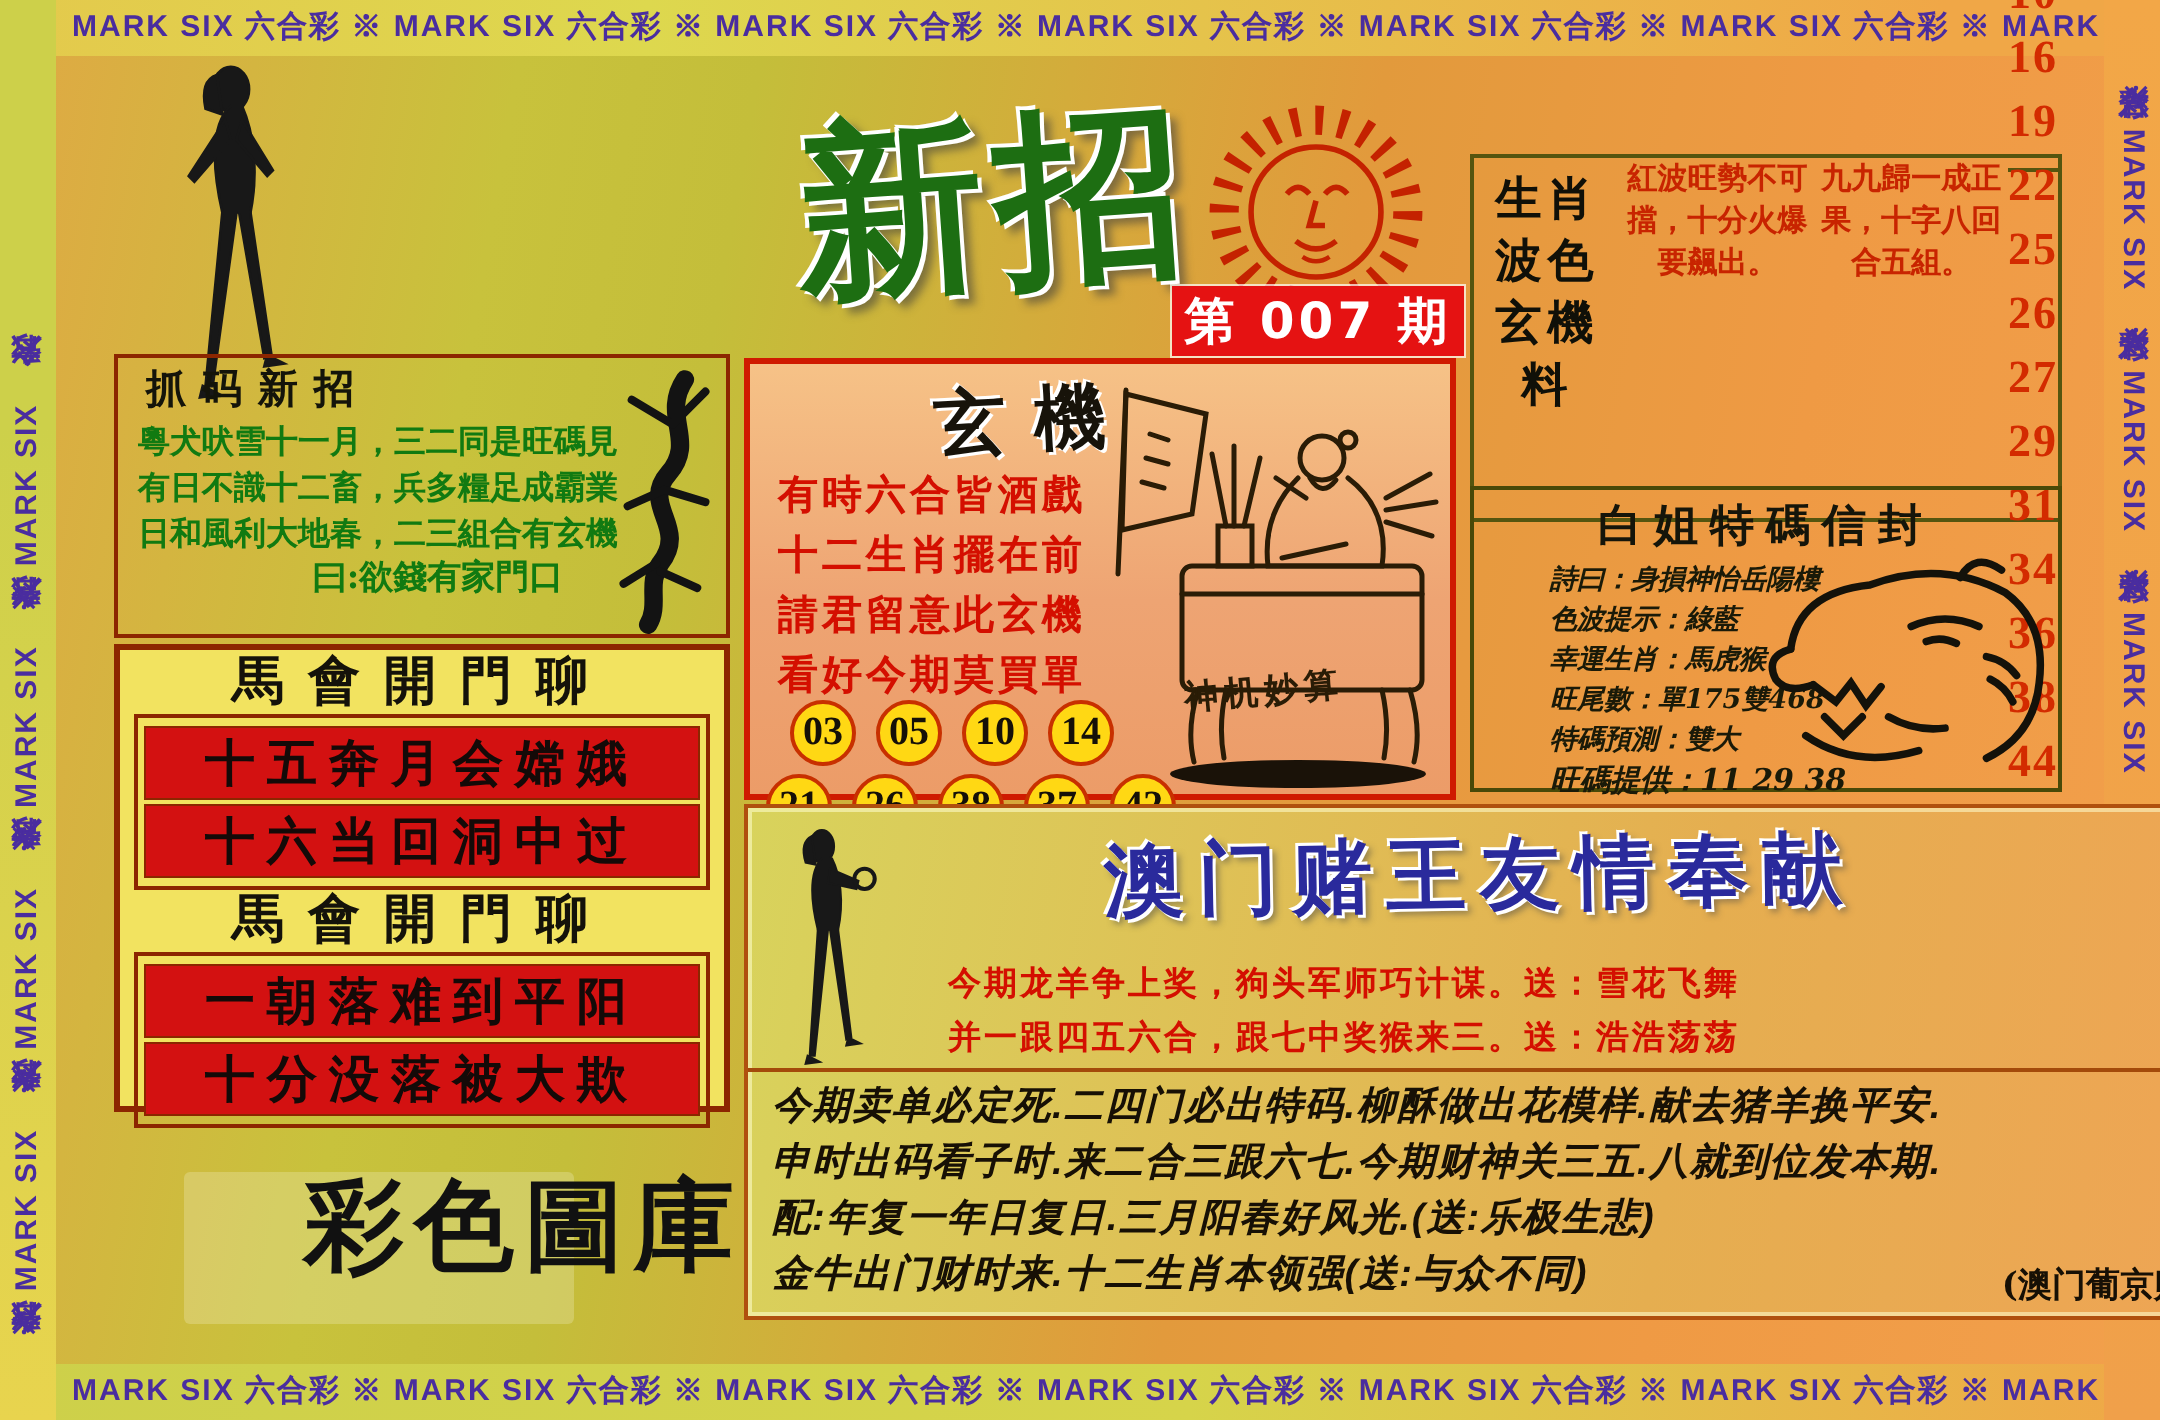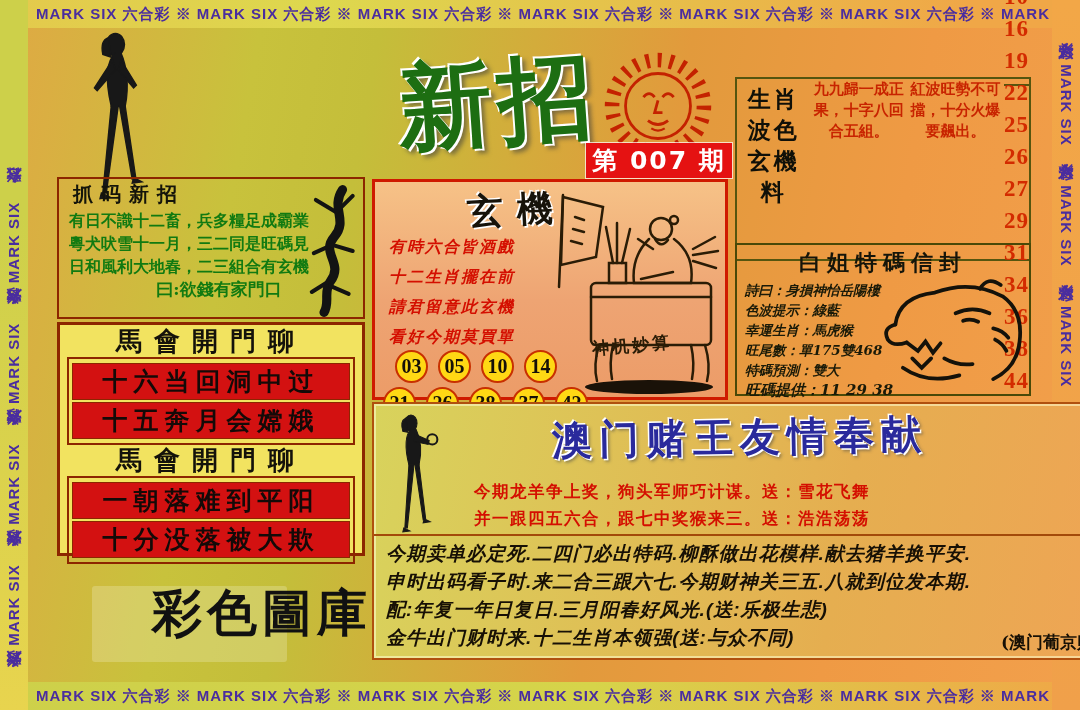--- a/index.html
+++ b/index.html
@@ -31,38 +31,38 @@
   .zodiac-line{font-size:15px;color:#c82400;text-align:center;line-height:21px;font-weight:bold;
     font-family:"DejaVu Serif",serif;}
   .zodiac-nums{border-top:2px solid #55550f;margin-top:5px;flex:1;display:flex;flex-direction:column;justify-content:center;}
   .num-row{font-size:23px;color:#d32b00;font-weight:bold;text-align:center;line-height:32px;letter-spacing:1px;
     font-family:"Liberation Serif",serif;}
   
   .baijie{left:735px;top:243px;width:296px;height:153px;border:2px solid #494908;}
   .baijie-title{font-size:22px;color:#15150a;text-align:center;margin-top:3px;letter-spacing:6px;}
   .baijie-lines{margin:2px 0 0 8px;width:62%;}
   .baijie-line{font-size:13.5px;line-height:20px;color:#1a1a08;font-weight:bold;
-    font-family:"DejaVu Serif",serif;font-style:italic;white-space:nowrap;}
+    font-family:"DejaVu Serif",serif;font-style:italic;white-space:nowrap;margin-left:30px;}
   .baijie-line.big{font-size:15px;}
   .tiger{position:absolute;right:0px;top:26px;width:160px;height:124px;}
   
   .zhuama{left:57px;top:177px;width:308px;height:142px;border:2.5px solid #8c2600;}
   .zhuama-title{font-size:20px;color:#14140a;margin:2px 0 1px 14px;letter-spacing:8px;}
   .zhuama-line{font-size:16px;line-height:23px;color:#117a11;font-weight:bold;margin-left:10px;
     font-family:"DejaVu Serif",serif;white-space:nowrap;}
   .zhuama-last{text-align:center;margin-left:16px;font-size:17px;}
   .gecko{position:absolute;right:-4px;top:4px;width:92px;height:134px;}
   
   .xuanji{left:372px;top:179px;width:356px;height:221px;border:3px solid #cf1a00;
     background:linear-gradient(180deg,#f6c287,#eea473 55%,#ec9c68);}
   .xuanji-title{position:absolute;left:92px;top:4px;font-size:36px;color:#17130a;letter-spacing:14px;
     text-shadow:1.5px 1.5px 0 #fff,-1.5px -1.5px 0 #fff;transform:rotate(-3deg);}
   .xuanji-lines{position:absolute;left:14px;top:50px;}
-  .xuanji-line{font-size:16px;line-height:30px;color:#d40f00;font-weight:bold;letter-spacing:2px;
-    font-family:"DejaVu Sans",sans-serif;white-space:nowrap;font-style:italic;}
+  .xuanji-line{font-size:20px;line-height:30px;color:#d40f00;font-weight:bold;letter-spacing:2px;
+    font-family:"DejaVu Sans",sans-serif;white-space:nowrap;}
   .circle-row{position:absolute;display:flex;gap:10px;}
   .row1{left:20px;top:168px;}
   .row2{left:8px;top:205px;}
   .ball{width:33px;height:33px;border-radius:50%;background:#ffd814;border:2px solid #c83000;
     color:#151008;font-size:20px;font-weight:bold;display:flex;align-items:center;justify-content:center;
     box-sizing:border-box;font-family:"Liberation Serif",serif;}
   .diviner{position:absolute;right:2px;top:4px;width:240px;height:212px;}
   .table-label{position:absolute;right:28px;top:152px;width:130px;text-align:center;font-size:17px;
     color:#2a1c06;letter-spacing:3px;transform:rotate(-5deg);}
   
@@ -130,22 +130,22 @@
       <path d="M50,45 l-3,11 h7" stroke-width="2.5"></path>
       <path d="M41,63 q9,7 18,0" stroke-width="2.5"></path>
       <path d="M44,70 q6,4 12,0" stroke-width="2"></path>
     </g>
   </svg>
 
   <div class="issue-box">第 007 期</div>
 
   <div class="panel zodiac">
     <div class="zodiac-title serifb">生肖波色玄機料</div>
+    <div class="zodiac-line">紅波旺勢不可擋，十分火爆要飆出。</div>
     <div class="zodiac-line">九九歸一成正果，十字八回合五組。</div>
-    <div class="zodiac-line">紅波旺勢不可擋，十分火爆要飆出。</div>
     <div class="zodiac-nums">
       <div class="num-row">03 04 08 10 16 19 22 25 26</div>
       <div class="num-row">27 29 31 34 36 38 44 45 47</div>
     </div>
   </div>
 
   <div class="panel baijie">
     <div class="baijie-title serifb">白姐特碼信封</div>
     <div class="baijie-lines">
       <div class="baijie-line">詩曰：身損神怡岳陽樓</div>
@@ -166,22 +166,22 @@
         <path d="M36,102 Q62,120 96,110"></path>
         <path d="M46,92 L56,102 L66,92"></path>
         <path d="M80,92 q14,8 30,6"></path>
         <path d="M132,60 q10,2 16,10 M134,72 q8,4 12,12"></path>
       </g>
     </svg>
   </div>
 
   <div class="panel zhuama">
     <div class="zhuama-title serifb">抓码新招</div>
+    <div class="zhuama-line">粵犬吠雪十一月，三二同是旺碼見</div>
     <div class="zhuama-line">有日不識十二畜，兵多糧足成霸業</div>
-    <div class="zhuama-line">粵犬吠雪十一月，三二同是旺碼見</div>
     <div class="zhuama-line">日和風利大地春，二三組合有玄機</div>
     <div class="zhuama-line zhuama-last">曰:欲錢有家門口</div>
     <svg class="gecko" viewBox="0 0 90 130">
       <g stroke="#131313" fill="none" stroke-linecap="round">
         <path d="M66,6 C54,24 72,36 58,52 C44,68 68,78 54,96 C47,106 54,116 48,126" stroke-width="9"></path>
         <path d="M60,28 l-20,-12 m20,12 l16,-16" stroke-width="4"></path>
         <path d="M56,60 l-18,8 m18,-8 l20,6" stroke-width="4"></path>
         <path d="M52,96 l-16,10 m18,-6 l18,8" stroke-width="4"></path>
       </g>
     </svg>
@@ -227,22 +227,22 @@
         <path d="M116,158 q-6,20 -2,36 M130,158 q-4,18 -1,34 M222,158 q6,20 2,36 M208,158 q4,18 1,34"></path>
       </g>
       <ellipse cx="166" cy="200" rx="64" ry="7" fill="#1a1208"></ellipse>
     </svg>
     <div class="table-label serifb">神机妙算</div>
   </div>
 
   <div class="panel mahui">
     <div class="mahui-header serifb">馬會開門聊</div>
     <div class="bar-group">
+      <div class="red-bar">十五奔月会嫦娥</div>
       <div class="red-bar">十六当回洞中过</div>
-      <div class="red-bar">十五奔月会嫦娥</div>
     </div>
     <div class="mahui-header serifb">馬會開門聊</div>
     <div class="bar-group">
       <div class="red-bar">一朝落难到平阳</div>
       <div class="red-bar">十分没落被大欺</div>
     </div>
   </div>
 
   <div class="watermark"></div>
   <div class="gallery">彩色圖庫</div>

